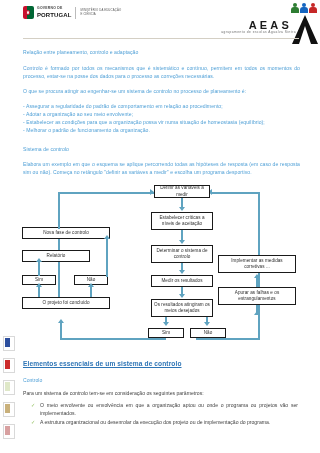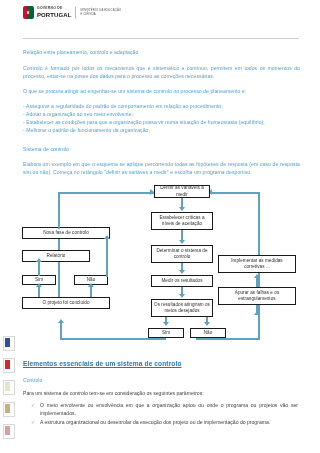--- a/index.html
+++ b/index.html
@@ -92,20 +92,41 @@
       <div class="l1">GOVERNO DE</div>
       <div class="l2">PORTUGAL</div>
     </div>
     <div id="gov-div"></div>
     <div id="min-txt">
       <div>MINISTÉRIO DA EDUCAÇÃO</div>
       <div>E CIÊNCIA</div>
     </div>
   </div>
 
+  <div id="aeas">
+    <div id="aeas-dots">
+      <span class="dotfig">
+          <i class="hd" style="background:#2e7d32"></i>
+          <i class="bd" style="background:#2e7d32"></i>
+        </span>
+      <span class="dotfig">
+          <i class="hd" style="background:#1565c0"></i>
+          <i class="bd" style="background:#1565c0"></i>
+        </span>
+      <span class="dotfig">
+          <i class="hd" style="background:#c62828"></i>
+          <i class="bd" style="background:#c62828"></i>
+        </span>
+    </div>
+    <div id="aeas-word">AEAS</div>
+    <div id="aeas-sub">agrupamento de escolas  Agualva Sintra</div>
+    <svg id="aeas-mark" viewBox="0 0 26 29">
+      <polygon points="13,0 26,29 19,29 13,11 7,29 0,29" fill="#111"></polygon>
+    </svg>
+  </div>
 
   <div id="hr"></div>
 </div>
 
 <div class="blk" style="top:48px">Relação entre planeamento, controlo e adaptação</div>
 
 <div class="blk" style="top:64px">
   <span class="word-ctrl">Controlo</span><span> é formado por todos os mecanismos que é sistemático e contínuo, permitem em todos os momentos do processo, estar-se na posse dos dados para o processo as correções necessárias.</span>
 </div>
 

